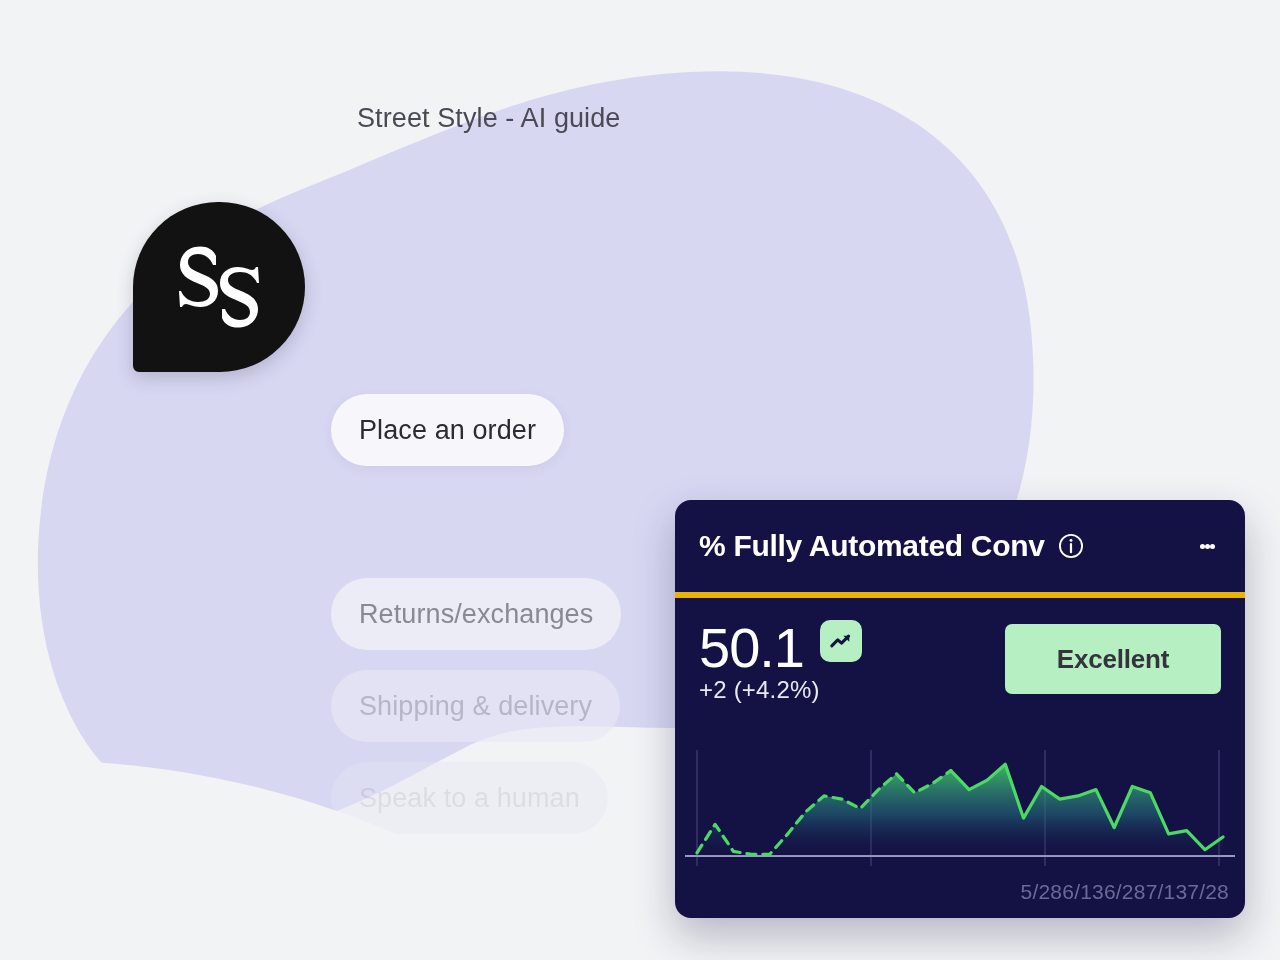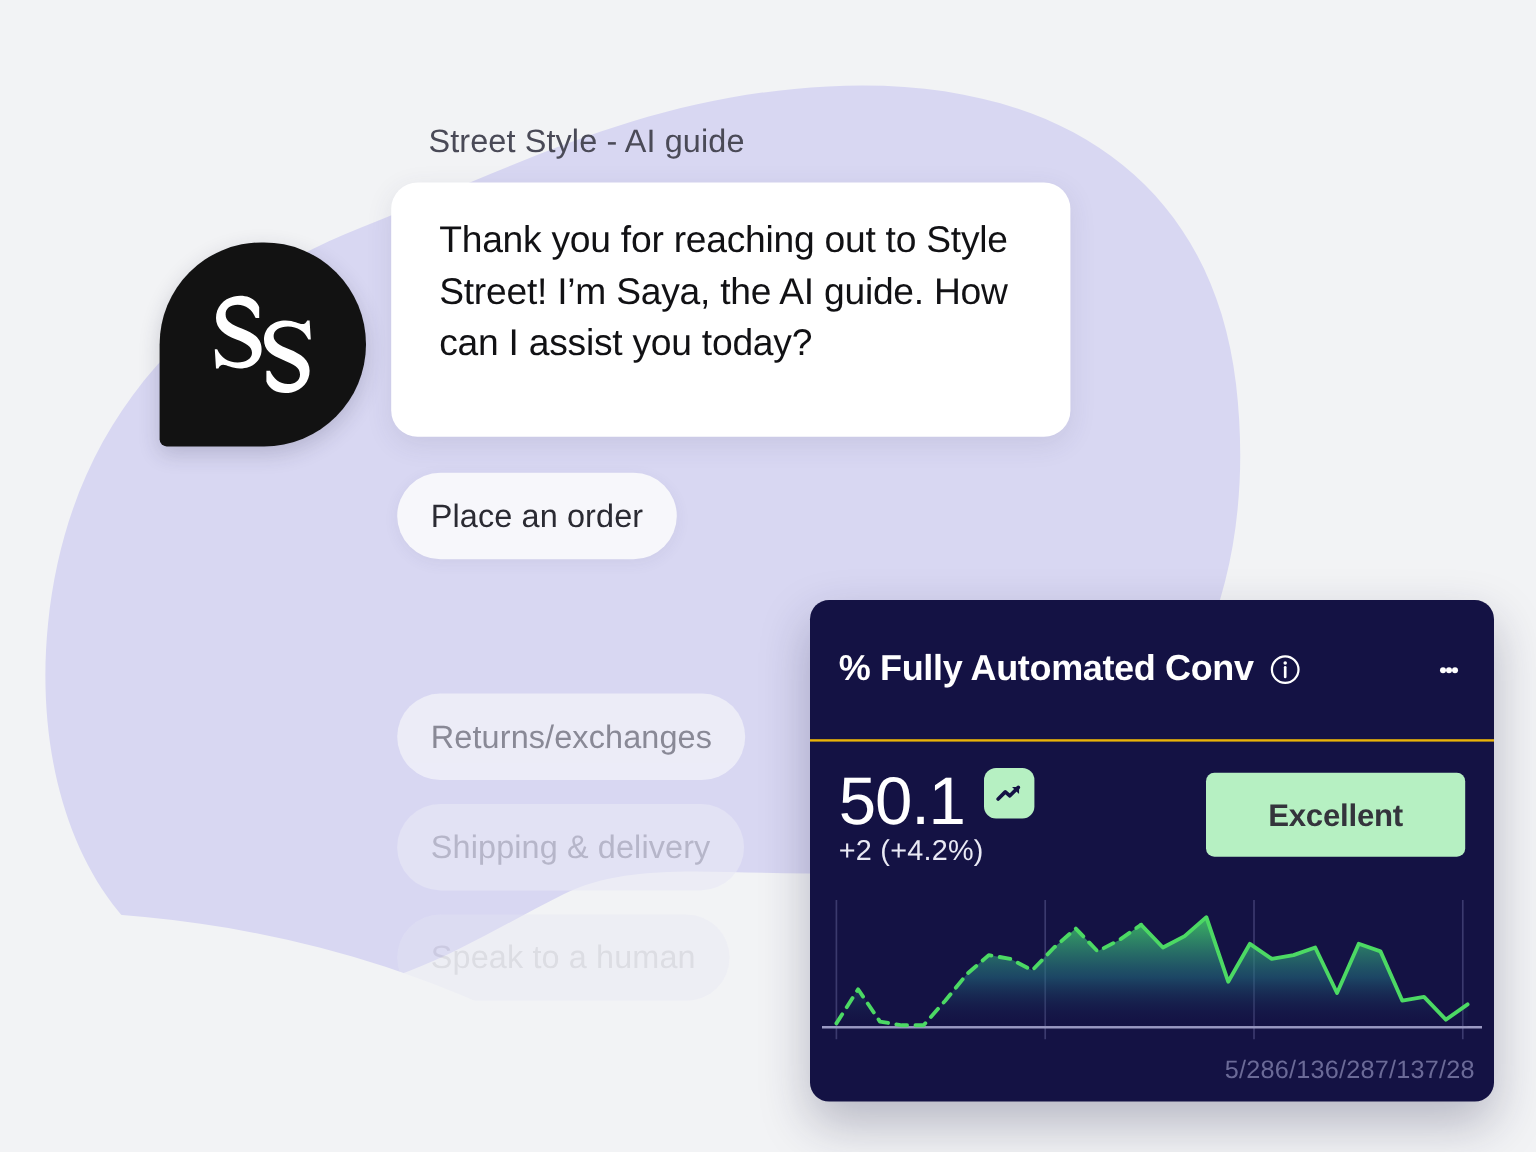--- a/index.html
+++ b/index.html
@@ -72,23 +72,23 @@
 
   
   .card {
     position:absolute; left:675px; top:500px;
     width:570px; height:418px;
     background:#141244; border-radius:16px;
     box-shadow:0 18px 42px rgba(30,30,70,.28);
     overflow:hidden;
   }
   .card-head {
-    height:118px; display:flex; align-items:center;
+    height:98px; display:flex; align-items:center;
     padding:0 22px 0 24px;
-    border-bottom:2px solid #eab308;
+    border-bottom:6px solid #eab308;
   }
   .card-title {
     font-size:30px; font-weight:bold; color:#ffffff;
     letter-spacing:-0.3px; white-space:nowrap;
   }
   .info-icon { margin-left:12px; display:flex; align-items:center; }
   .kebab-icon { margin-left:auto; display:flex; align-items:center; padding:6px 8px; }
   .kebab-icon span {
     display:block; width:5px; height:5px; border-radius:50%;
     background:#ffffff; margin:3px 0;
@@ -141,23 +141,20 @@
 
   <div class="avatar">
     <svg viewBox="0 0 106 86">
       <g fill="#ffffff">
         <path d="M50 12c-3-8-12-11-21-9C20 5 14 12 14 21c0 9 7 14 17 18 8 3 13 6 13 11 0 5-5 8-12 8-8 0-14-4-17-11h-2l1 16h2c1-2 2-3 4-3 3 0 7 3 14 3 10 0 18-6 18-16 0-9-6-13-16-17-9-4-14-6-14-12 0-5 4-8 10-8 7 0 12 4 15 11h3V12z"></path>
         <path d="M56 74c3 8 12 11 21 9 9-2 15-9 15-18 0-9-7-14-17-18-8-3-13-6-13-11 0-5 5-8 12-8 8 0 14 4 17 11h2l-1-16h-2c-1 2-2 3-4 3-3 0-7-3-14-3-10 0-18 6-18 16 0 9 6 13 16 17 9 4 14 6 14 12 0 5-4 8-10 8-7 0-12-4-15-11h-3v9z"></path>
       </g>
     </svg>
   </div>
 
-  <div class="bubble">
-    <p>Thank you for reaching out to Style Street! I’m Saya, the AI guide. How can I assist you today?</p>
-  </div>
 
   <div class="chip chip-1">
     <span>Place an order</span>
   </div>
   <div class="chip chip-3">
     <span>Returns/exchanges</span>
   </div>
   <div class="chip chip-4">
     <span>Shipping &amp; delivery</span>
   </div>

